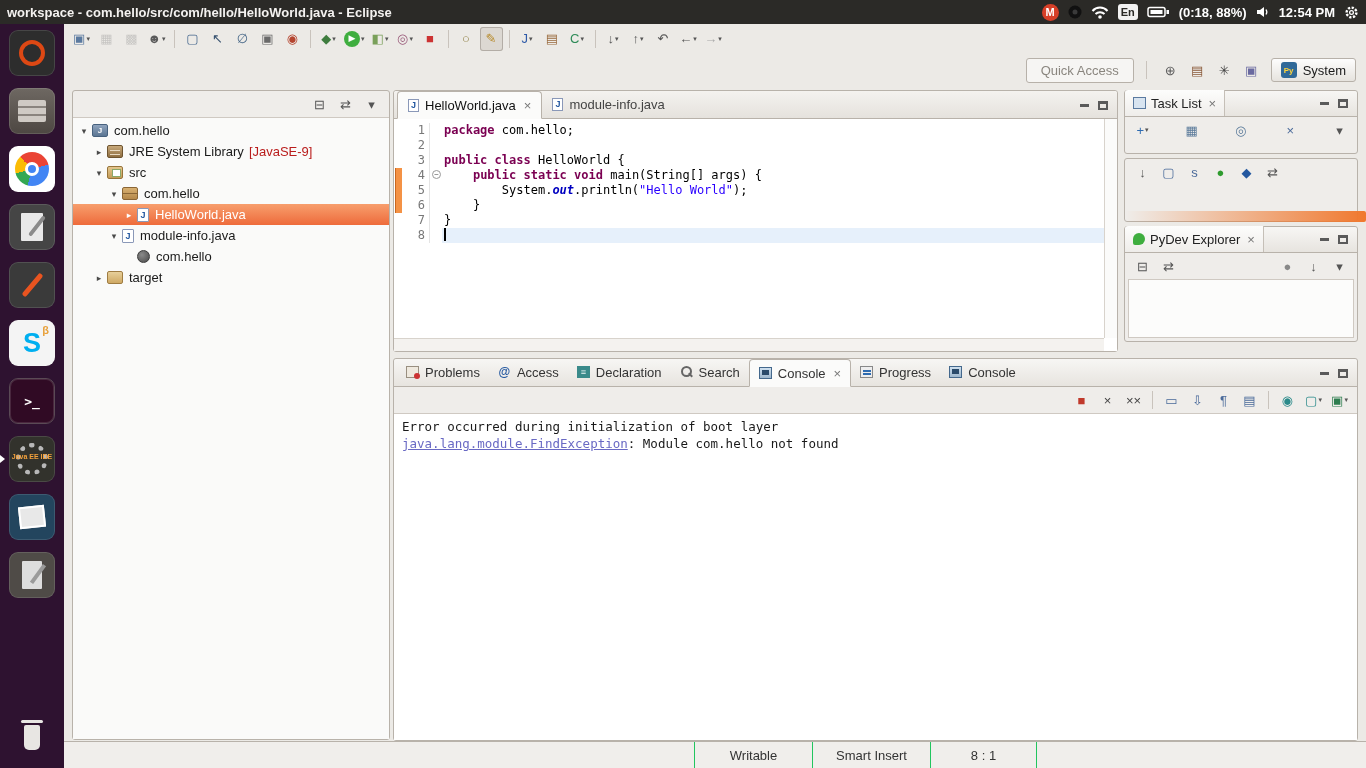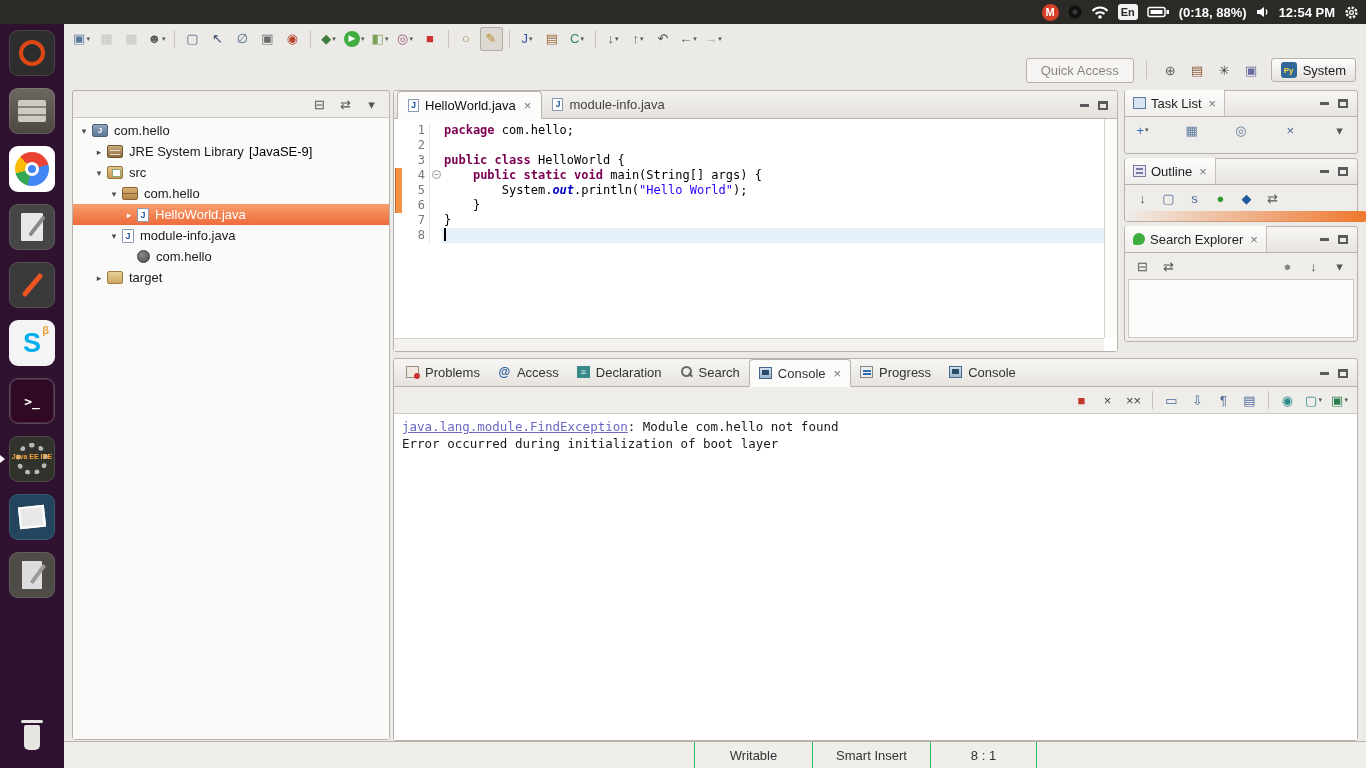--- a/index.html
+++ b/index.html
@@ -60,21 +60,21 @@
 .ptoolbar{height:26px;display:flex;align-items:center;justify-content:flex-end;gap:3px;padding:0 6px;flex:none}
 
 
 #pkg{left:8px;top:66px;width:318px;height:650px}
 #pkg-tree{flex:1;background:#fafaf9;border-top:1px solid #cfc9c2;overflow:hidden;padding-top:2px}
 .trow{height:21px;display:flex;align-items:center;font-size:13px;white-space:nowrap}
 .trow.sel{background:linear-gradient(var(--selection-top,#f79e6d),var(--selection-bottom,#ee6b3b));color:#fff}
 .expander{width:14px;text-align:center;color:#4a4a4a;font-size:9px;flex:none}
 .trow.sel .expander{color:#fff}
 .tlabel{margin-left:1px}
-.tsuffix{color:#000000;margin-left:5px}
+.tsuffix{color:#b91c1c;margin-left:5px}
 .ticon{width:16px;height:13px;margin-left:1px;margin-right:5px;position:relative;flex:none;display:flex;align-items:center;justify-content:center;font:bold 8px "Liberation Sans",sans-serif;border-radius:2px}
 .icon-project{background:linear-gradient(#8ea3bd,#5c7693);border:1px solid #47617e;color:#fff}
 .icon-library{background:linear-gradient(#c8a97b,#8f6f42);border:1px solid #6e5430}
 .icon-library::after{content:"";position:absolute;left:2px;right:2px;top:4px;height:1px;background:#e8d9c0;box-shadow:0 4px 0 #e8d9c0}
 .icon-srcfolder{background:linear-gradient(#e3c68e,#c49b57);border:1px solid #97743a}
 .icon-srcfolder::after{content:"";position:absolute;right:1px;bottom:1px;width:7px;height:6px;background:#fff;border:1px solid #8aa86a}
 .icon-package{background:linear-gradient(#d8b071,#b5884a);border:1px solid #8a6535}
 .icon-package::after{content:"";position:absolute;left:0;right:0;top:5px;height:1px;background:#8a6535}
 .icon-javafile{width:12px;height:14px;background:#fff;border:1px solid #8a98b8;color:#2458a0;font:bold 9px "Liberation Sans",sans-serif;border-radius:1px}
 .icon-module{width:13px;height:13px;background:radial-gradient(circle at 35% 35%,#8a8a8a,#4a4a4a);border-radius:50%;border:1px solid #3a3a3a}
@@ -142,20 +142,21 @@
 
 #statusbar{position:absolute;left:0;bottom:0;width:1302px;height:27px;border-top:1px solid #b8b2aa;background:#f0eeeb;display:flex;align-items:stretch;font-size:13px;color:#333}
 .sb-spacer{flex:1}
 .sb-cell{display:flex;align-items:center;justify-content:center;border-left:1px solid #22c55e}
 .w118{width:118px}.w106{width:106px}.wtail{width:330px}
 </style>
 </head>
 <body>
 
 <div id="topbar">
+  <span class="tb-title">workspace - com.hello/src/com/hello/HelloWorld.java - Eclipse</span>
   <div class="tb-right">
     <span class="m-badge">M</span>
     <svg width="14" height="14">
         <circle cx="7" cy="7" r="6.5" fill="#111"></circle>
         <circle cx="7" cy="7" r="2.5" fill="#3a3a3a"></circle>
       </svg>
     <svg width="18" height="14" viewBox="0 0 18 14">
         <path d="M1.5 6 A10 10 0 0 1 16.5 6" fill="none" stroke="#fff" stroke-width="2"></path>
         <path d="M4.5 9 A6.5 6.5 0 0 1 13.5 9" fill="none" stroke="#fff" stroke-width="2"></path>
         <circle cx="9" cy="12" r="1.8" fill="#fff"></circle>
@@ -496,31 +497,20 @@
         <div class="tbtn">
           <span class="tg" style="color: rgb(74, 106, 154);">×</span>
         </div>
         <div class="tbtn">
           <span class="tg" style="color: rgb(85, 85, 85);">▾</span>
         </div>
       </div>
   </div>
 
   <div class="panel" id="outline">
-    <div class="phead">
-      <div class="ptab">
-        <span class="mi mi-outline"></span>
-        <span>Outline</span>
-        <span class="tclose"></span>
-      </div>
-      <div class="winbtns">
-        <span class="wmin"></span>
-        <span class="wmax"></span>
-      </div>
-    </div>
     <div class="ptoolbar" id="ol-toolbar" style="justify-content:flex-start">
         <div class="tbtn">
           <span class="tg" style="color: rgb(85, 85, 85);">↓</span>
         </div>
         <div class="tbtn">
           <span class="tg" style="color: rgb(74, 106, 154);">▢</span>
         </div>
         <div class="tbtn">
           <span class="tg" style="color: rgb(74, 106, 154);">s</span>
         </div>
@@ -534,21 +524,21 @@
           <span class="tg" style="color: rgb(85, 85, 85);">⇄</span>
         </div>
       </div>
   </div>
   <div id="outline-strip"></div>
 
   <div class="panel" id="spring">
     <div class="phead">
       <div class="ptab">
         <span class="mi mi-spring"></span>
-        <span>Search Explorer</span>
+        <span>PyDev Explorer</span>
         <span class="tclose"></span>
       </div>
       <div class="winbtns">
         <span class="wmin"></span>
         <span class="wmax"></span>
       </div>
     </div>
     <div class="ptoolbar" style="justify-content:space-between">
       <div id="sp-toolbar-left" style="display:flex;gap:3px">
           <div class="tbtn">
@@ -640,22 +630,22 @@
           <span class="tg" style="color: rgb(42, 138, 138);">▢</span>
           <span class="dd">▾</span>
         </div>
         <div class="tbtn">
           <span class="tg" style="color: rgb(46, 125, 79);">▣</span>
           <span class="dd">▾</span>
         </div>
       </div>
     <div id="console-body">
       <div id="console-lines">
+          <div class="conline"><span>Error occurred during initialization of boot layer</span></div>
           <div class="conline"><span class="conlink">java.lang.module.FindException</span><span>: Module com.hello not found</span></div>
-          <div class="conline"><span>Error occurred during initialization of boot layer</span></div>
         </div>
     </div>
   </div>
 
   <div id="statusbar">
     <div class="sb-spacer"></div>
     <div class="sb-cell w118">Writable</div>
     <div class="sb-cell w118">Smart Insert</div>
     <div class="sb-cell w106">8 : 1</div>
     <div class="sb-cell wtail"></div>

